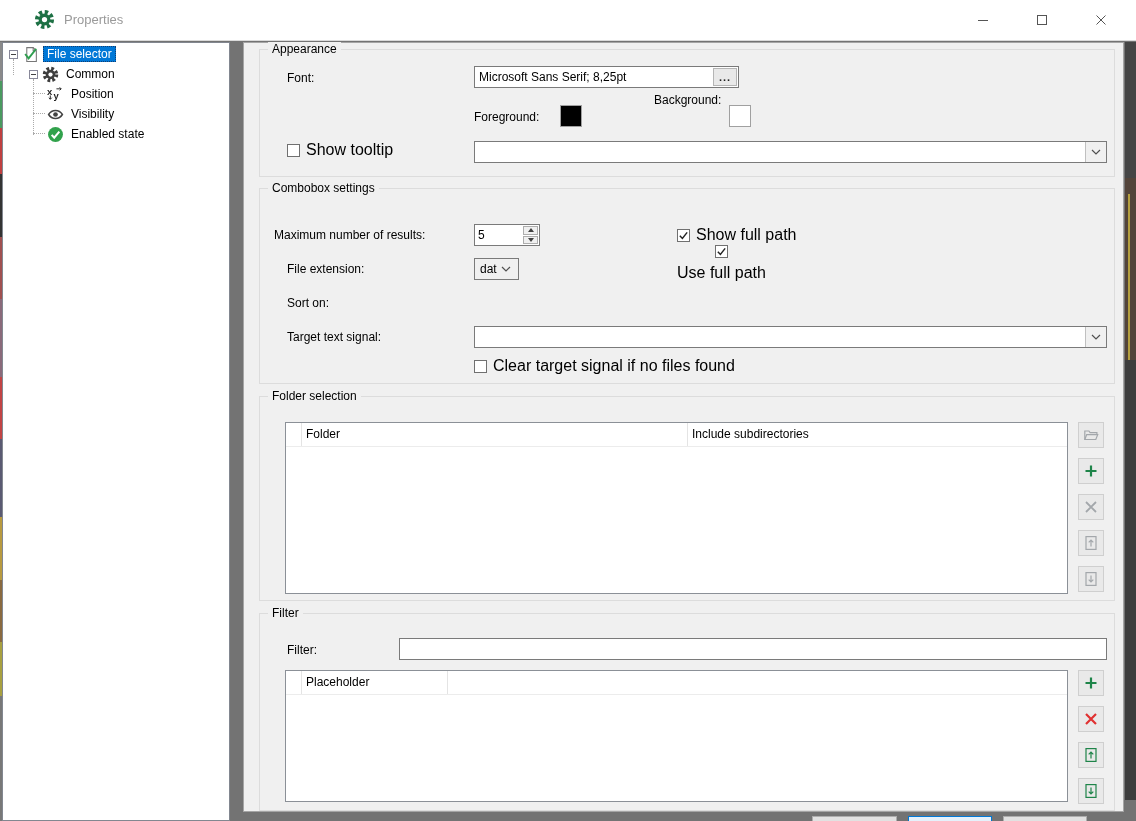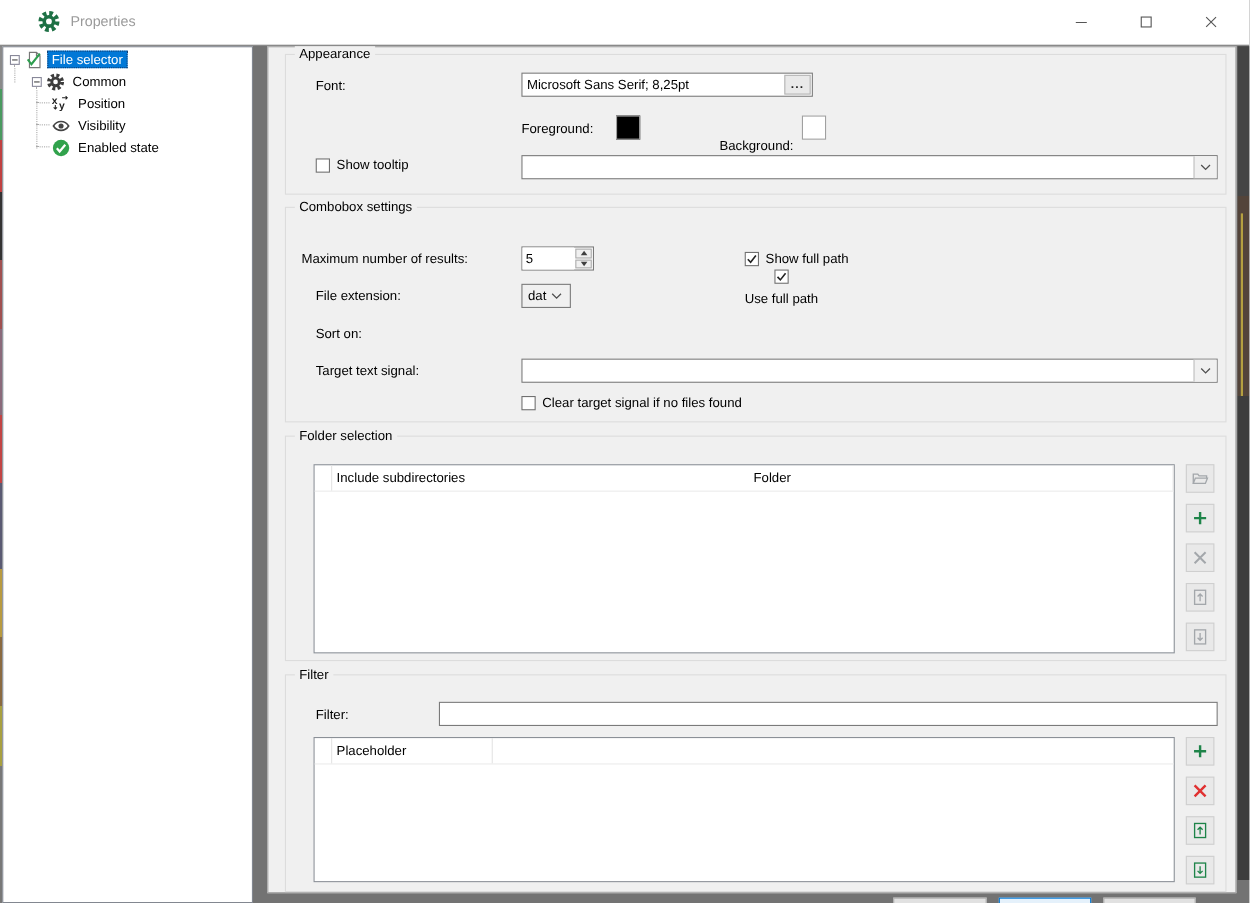--- a/index.html
+++ b/index.html
@@ -46,21 +46,21 @@
 
   .ddl { position:absolute; height:22px; background:#f0f0f0; border:1px solid #7a7a7a; display:flex; align-items:center; justify-content:space-between; padding-left:5px; font-size:12px; }
   .ddl .chev { margin-right:7px; }
 
   .swatch { position:absolute; width:22px; height:22px; border:1px solid #a0a0a0; }
 
   .cb { position:absolute; display:flex; align-items:center; gap:6px; height:16px; }
   .cb .box { width:13px; height:13px; background:#fff; border:1px solid #707070; display:flex; align-items:center; justify-content:center; flex:0 0 auto; }
   .cb svg.mark { display:none; width:11px; height:11px; }
   .cb.checked svg.mark { display:block; }
-  .cb .lbl { font-size:12px; white-space:nowrap; }
+  .cb .lbl { font-size:16px; white-space:nowrap; }
 
   .spinner { position:absolute; width:66px; height:22px; background:#fff; border:1px solid #7a7a7a; display:flex; }
   .spinner input { flex:1; min-width:0; border:0; outline:0; font-size:12px; padding:1px 3px; font-family:"Liberation Sans",sans-serif; }
   .spin-btns { width:17px; display:flex; flex-direction:column; gap:1px; padding:1px; }
   .spin-btn { flex:1; background:#f0f0f0; border:1px solid #adadad; display:flex; align-items:center; justify-content:center; }
   .tri-up { width:0; height:0; border-left:3px solid transparent; border-right:3px solid transparent; border-bottom:4px solid #404040; }
   .tri-down { width:0; height:0; border-left:3px solid transparent; border-right:3px solid transparent; border-top:4px solid #404040; }
 
   .listbox { position:absolute; background:#fff; border:1px solid #8b9097; }
   .list-header { display:flex; height:24px; border-bottom:1px solid #ececec; }
@@ -180,21 +180,21 @@
 
     <div class="groupbox" style="left:15px; top:6px; width:856px; height:128px;">
       <span class="gb-title">Appearance</span>
       <span class="lab" style="left:27px; top:21px;">Font:</span>
       <div class="textbox" style="left:214px; top:16px; width:265px;">
         <input value="Microsoft Sans Serif; 8,25pt" style="">
         <span class="side-btn-in">...</span>
       </div>
       <span class="lab" style="left:214px; top:60px;">Foreground:</span>
       <span class="swatch" style="left: 300px; top: 55px; background: rgb(0, 0, 0);"></span>
-      <span class="lab" style="left:394px; top:43px;margin-top:32px;">Background:</span>
+      <span class="lab" style="left:394px; top:43px;">Background:</span>
       <span class="swatch" style="left: 469px; top: 55px; background: rgb(255, 255, 255);"></span>
       <div class="cb" style="left:27px; top:92px;">
         <span class="box"></span>
         <span class="lbl">Show tooltip</span>
       </div>
       <div class="textbox" style="left:214px; top:91px; width:633px;">
         <input value="" style="">
         <span class="drop-btn">
             <svg class="chev" viewBox="0 0 10 6">
               <path d="M1 1l4 4 4-4" fill="none" stroke="#505050" stroke-width="1.2"></path>
@@ -259,22 +259,22 @@
         <span class="box"></span>
         <span class="lbl">Clear target signal if no files found</span>
       </div>
     </div>
 
     <div class="groupbox" style="left:15px; top:353px; width:856px; height:205px;">
       <span class="gb-title">Folder selection</span>
       <div class="listbox" style="left:25px; top:25px; width:783px; height:172px;">
         <div class="list-header">
           <span class="hcell" style="width:16px;"></span>
+          <span class="hcell" style="width:386px;">Folder</span>
           <span class="hcell" style="flex:1; border-right:0;">Include subdirectories</span>
-          <span class="hcell" style="width:386px;">Folder</span>
         </div>
       </div>
       <div class="sidebtn" style="left:818px; top:25px;">
         <svg viewBox="0 0 16 16" class="ic-gray">
             <path d="M1.8 12.5V4h4.1l1.2 1.6h6.8v2" fill="none" stroke="currentColor" stroke-width="1.2"></path>
             <path d="M1.8 12.5l1.9-4.9h11l-1.9 4.9z" fill="none" stroke="currentColor" stroke-width="1.2"></path>
           </svg>
       </div>
       <div class="sidebtn" style="left:818px; top:61px;">
         <svg viewBox="0 0 16 16" class="ic-green">

